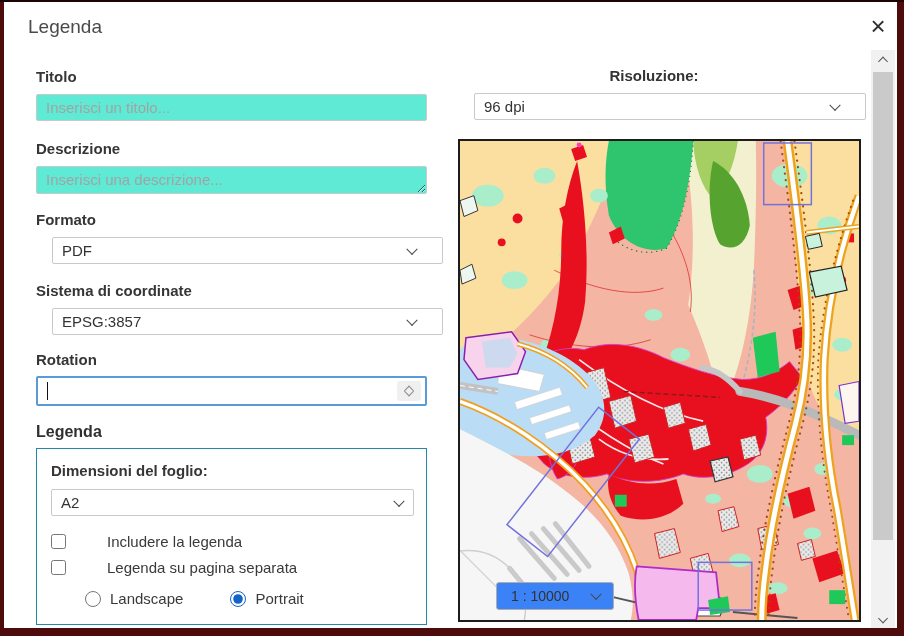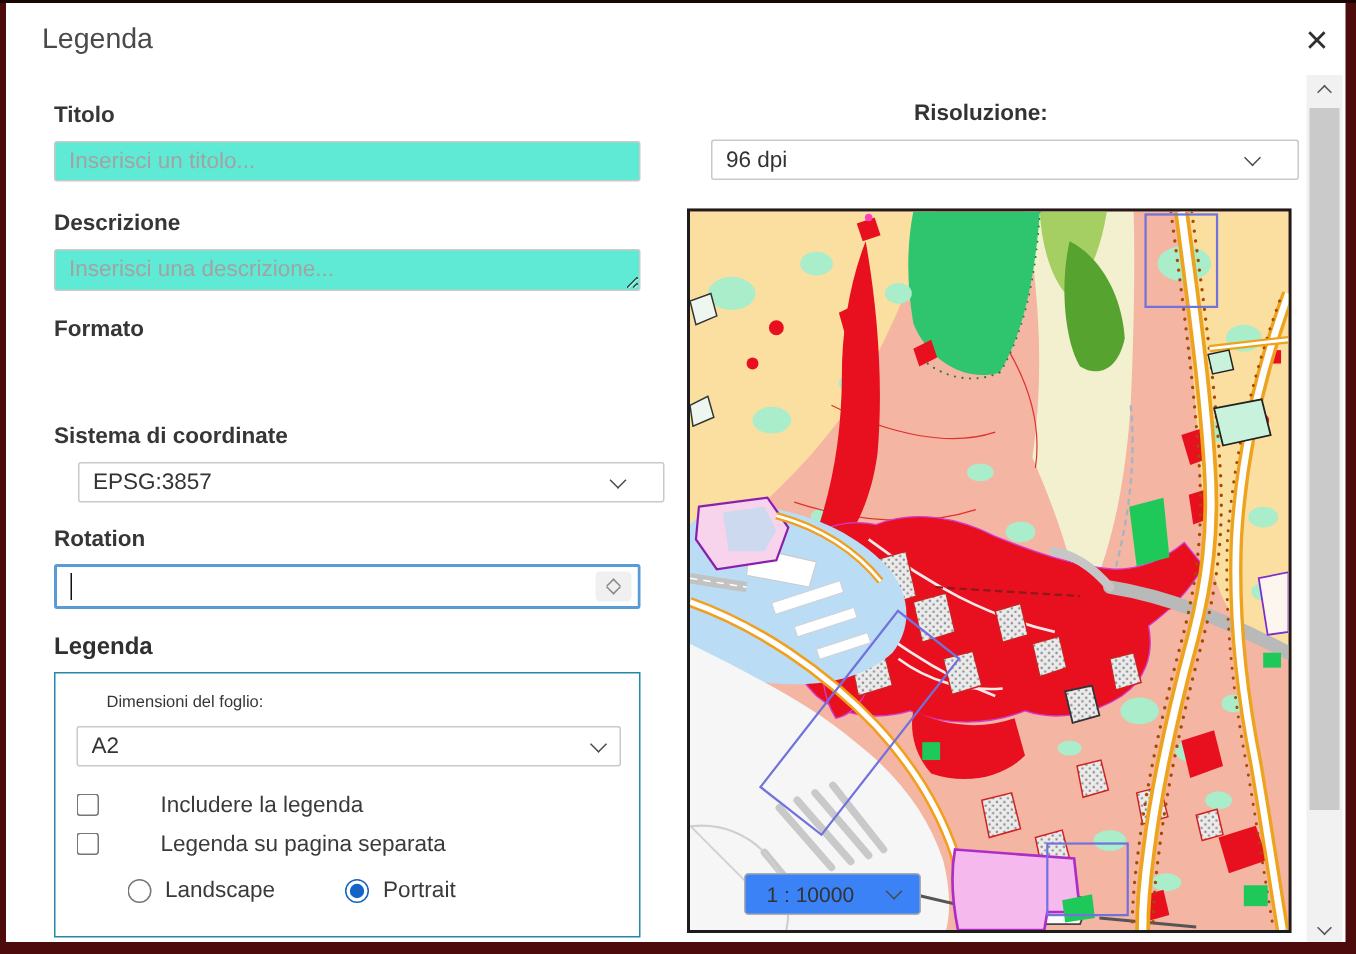--- a/index.html
+++ b/index.html
@@ -56,21 +56,21 @@
   .spin-chev { position: absolute; left: 50%; width: 7px; height: 7px;
     border-right: 1.4px solid #8a8a8a; border-bottom: 1.4px solid #8a8a8a; }
   .spin-up  { top: 6px;  transform: translateX(-50%) rotate(-135deg); }
   .spin-dn  { bottom: 6px; transform: translateX(-50%) rotate(45deg); }
 
   .layout-head { position: absolute; left: 32px; top: 421px; font-size: 16px; font-weight: bold; color: #303030; }
   .layout-box {
     position: absolute; left: 32px; top: 446px; width: 391px; height: 177px;
     border: 1px solid #2389a8; padding: 13px 14px;
   }
-  .layout-box .inner-lbl { font-size: 11px; font-weight: normal; color: #363636; margin-bottom: 10px; margin-left: 20px; }
+  .layout-box .inner-lbl { font-size: 15px; font-weight: bold; color: #363636; margin-bottom: 10px; }
   .inner-sel-wrap { position: relative; width: 363px; height: 27px; margin-bottom: 17px; }
   .inner-sel-wrap select {
     width: 100%; height: 100%; border: 1px solid #c9c9c9; border-radius: 2px;
     background: #fff; font-family: inherit; font-size: 15px; color: #333;
     padding: 0 26px 0 9px; appearance: none; -webkit-appearance: none; outline: none;
   }
   .chk-row { display: flex; align-items: center; margin: 0 0 9px 0; font-size: 15px; color: #3a3a3a; gap: 32px; }
   .chk-row input { width: 15px; height: 15px; margin-right: 9px; accent-color: #5b5b5b; }
   .radio-row { display: flex; align-items: center; margin: 14px 0 0 34px; font-size: 15px; color: #3a3a3a; }
   .radio-row label { display: flex; align-items: center; }
@@ -113,20 +113,26 @@
   <div class="dlg-title">Legenda</div>
   <div class="close-btn">×</div>
 
   <div class="lbl" style="top:66px">Titolo</div>
   <input class="field" style="top: 92px;" type="text" placeholder="Inserisci un titolo...">
 
   <div class="lbl" style="top:138px">Descrizione</div>
   <textarea class="field" style="top: 164px;" placeholder="Inserisci una descrizione..."></textarea>
 
   <div class="lbl" style="top:209px">Formato</div>
+  <div class="sel-wrap" style="top:235px">
+    <select>
+      <option>PDF</option>
+    </select>
+    <span class="chev"></span>
+  </div>
 
   <div class="lbl" style="top:280px">Sistema di coordinate</div>
   <div class="sel-wrap" style="top:306px">
     <select>
       <option>EPSG:3857</option>
     </select>
     <span class="chev"></span>
   </div>
 
   <div class="lbl" style="top:349px">Rotation</div>

